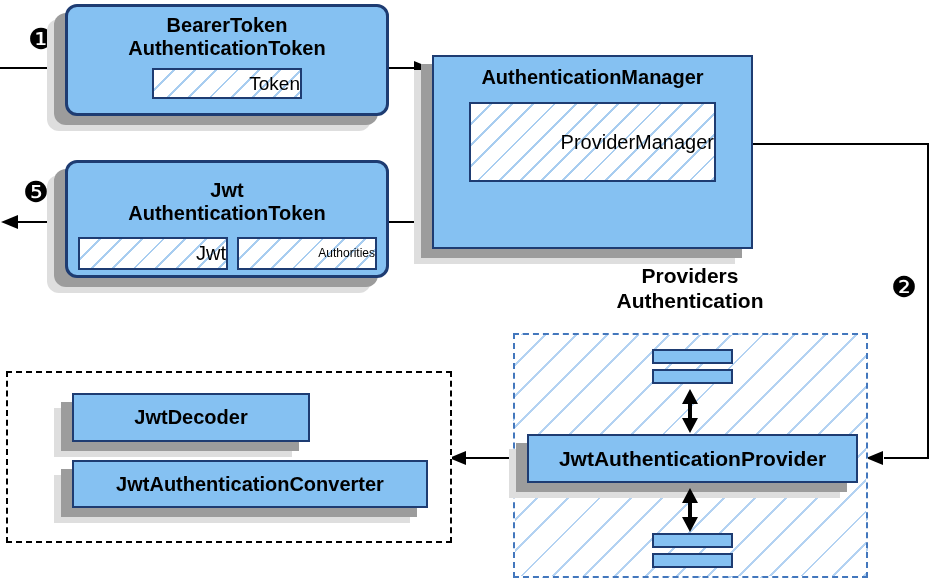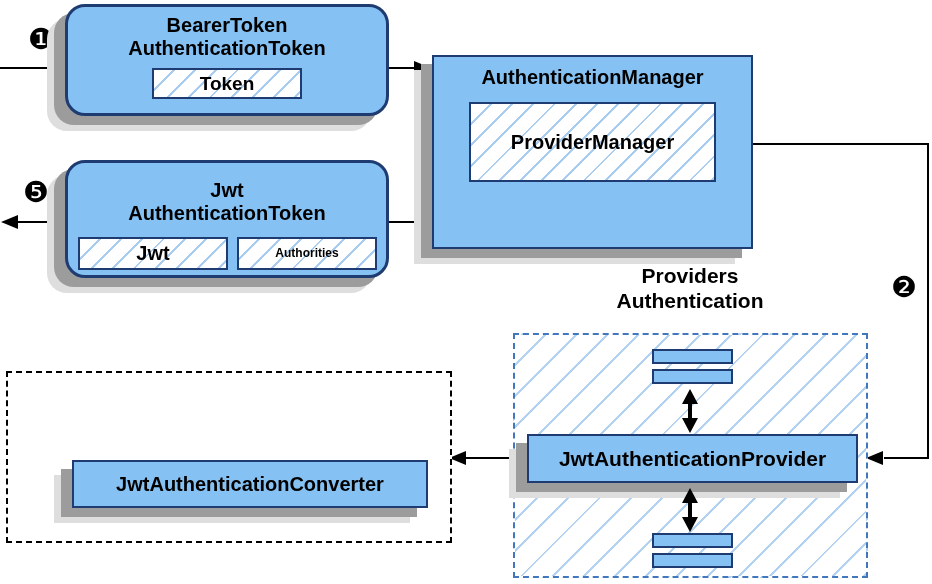--- a/index.html
+++ b/index.html
@@ -6,27 +6,27 @@
   #stage{
     position:relative;width:932px;height:584px;overflow:hidden;background:#fff;
     font-family:"Liberation Sans","DejaVu Sans",sans-serif;color:#000;
   }
   
   .node{
     position:absolute;box-sizing:border-box;background:#85C1F2;
     border:2px solid #1E3C72;text-align:center;font-weight:bold;
     box-shadow:-11px 9px 0 #9c9c9c,-18px 15px 0 #dedede;
   }
-  .rounded{border-radius:20px;border-width:3px;}
+  .rounded{border-radius:12px;border-width:3px;}
   .node-title{font-size:20px;line-height:23px;font-weight:bold;}
   .chip{
     position:absolute;box-sizing:border-box;border:2px solid #1E3C72;
     background-color:#fff;
     background-image:repeating-linear-gradient(135deg,transparent 0 13px,#a8cdf0 13px 15px);
-    font-weight:bold;text-align:center;
+    font-weight:normal;text-align:right;
   }
   .chip-center{position:static;margin:0 auto;}
   .line{position:absolute;background:#000;}
   .ah{position:absolute;width:0;height:0;}
   .ah-right{border-top:7px solid transparent;border-bottom:7px solid transparent;border-left:17px solid #000;}
   .ah-left{border-top:7px solid transparent;border-bottom:7px solid transparent;border-right:17px solid #000;}
   .tri-up{position:absolute;width:0;height:0;border-left:8px solid transparent;border-right:8px solid transparent;border-bottom:15px solid #000;}
   .tri-down{position:absolute;width:0;height:0;border-left:8px solid transparent;border-right:8px solid transparent;border-top:15px solid #000;}
   .badge{position:absolute;font-size:29px;line-height:29px;color:#000;font-family:"DejaVu Sans",sans-serif;}
   .slot{position:absolute;box-sizing:border-box;width:81px;height:15px;background:#85C1F2;border:2px solid #1E3C72;}
@@ -124,15 +124,16 @@
   <div class="node" id="jwtprovider">JwtAuthenticationProvider</div>
 
   <div class="tri-up" style="left:682px;top:488px;"></div>
   <div class="line" style="left:688px;top:501px;width:4px;height:18px;"></div>
   <div class="tri-down" style="left:682px;top:517px;"></div>
 
   <div class="slot" style="left:652px;top:533px;"></div>
   <div class="slot" style="left:652px;top:553px;"></div>
 
   <div id="converters-box"></div>
+  <div class="node" id="jwtdecoder">JwtDecoder</div>
   <div class="node" id="jwtconverter">JwtAuthenticationConverter</div>
 
 </div>
 
 </body></html>

